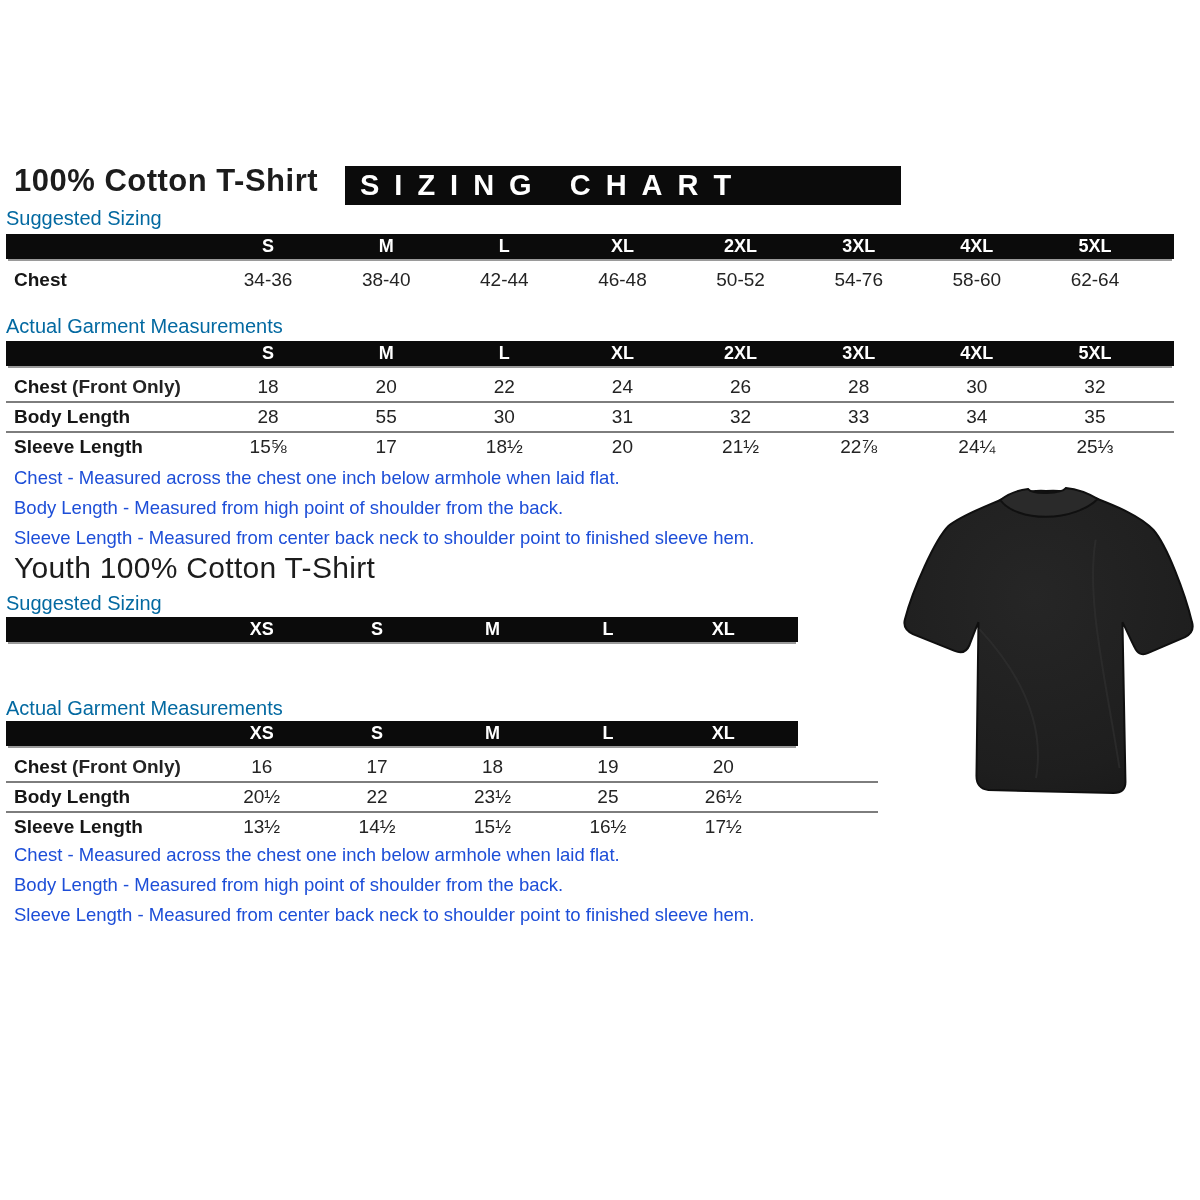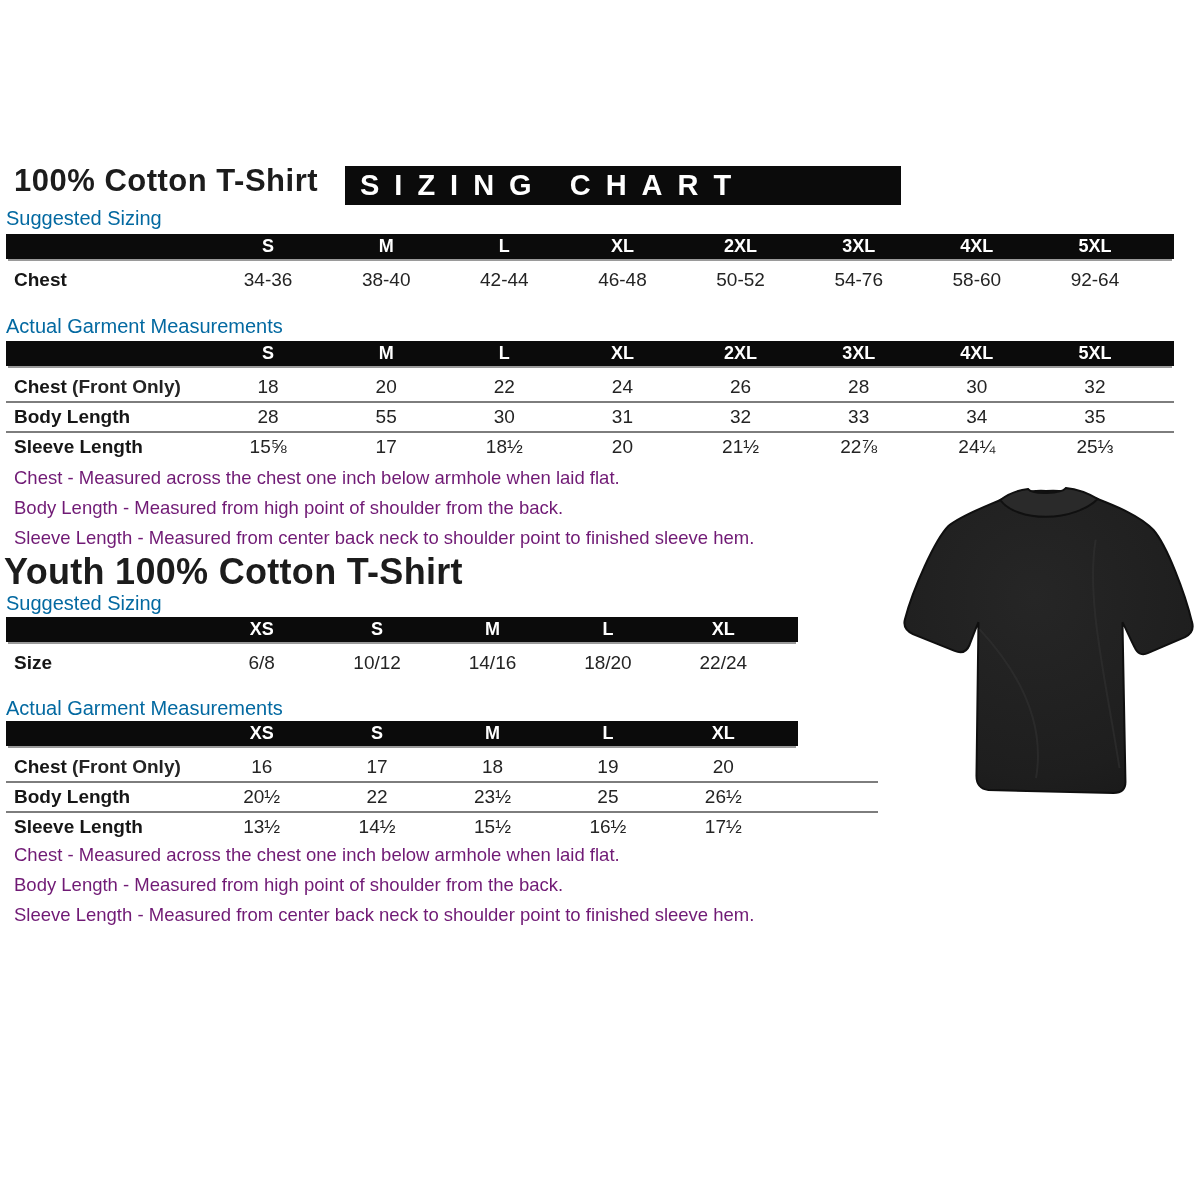--- a/index.html
+++ b/index.html
@@ -3,21 +3,21 @@
 <meta charset="utf-8">
 <style>
   html,body{margin:0;padding:0}
   body{
     width:1200px;height:1200px;background:#ffffff;position:relative;
     font-family:"Liberation Sans",sans-serif;color:#1c1c1c;overflow:hidden;
   }
   .abs{position:absolute}
 
   #page-title{left:14px;top:163px;font-size:31px;font-weight:700;letter-spacing:.5px}
-  #youth-title{left:4px;top:551px;font-size:36px;font-weight:700;letter-spacing:.3px}
+  #youth-title{left:14px;top:551px;font-size:30px;font-weight:400;letter-spacing:.3px}
 
   #banner{
     left:345px;top:166px;width:556px;height:39px;background:#0b0b0b;color:#ffffff;
     display:flex;align-items:center;justify-content:flex-start;
     font-weight:700;font-size:29px;letter-spacing:15px;padding-left:15px;box-sizing:border-box;
   }
 
   .sec-label{font-size:20px;color:#0369a1}
   #adult-sug-label{left:6px;top:207px}
   #adult-act-label{left:6px;top:315px}
@@ -45,21 +45,21 @@
   .t-row .lbl b{font-weight:700;color:#161616}
   .t-row .sfx{font-weight:700}
   .lbl{padding-left:8px}
   .tbl-adult .lbl{flex:0 0 195px;width:195px}
   .tbl-youth .lbl{flex:0 0 190px;width:190px}
   .t-row.lined::after{
     content:"";position:absolute;left:0;bottom:-1px;height:2px;background:#7d7d7d;width:100%;
   }
   .tbl-youth .t-row.lined::after{width:872px}
 
-  .notes .note{font-size:18.5px;line-height:30px;color:#701a75;white-space:nowrap}
+  .notes .note{font-size:18.5px;line-height:30px;color:#1d4ed8;white-space:nowrap}
   #adult-notes{left:14px;top:463px}
   #youth-notes{left:14px;top:840px}
 
   #tee{left:897px;top:480px;width:298px;height:328px}
 </style>
 </head>
 <body>
 
 <div class="abs" id="page-title">100% Cotton T-Shirt</div>
 
@@ -82,21 +82,21 @@
     </div>
     <div class="t-row">
       <span class="lbl"><b>Chest</b></span>
       <span class="cell">34-36</span>
       <span class="cell">38-40</span>
       <span class="cell">42-44</span>
       <span class="cell">46-48</span>
       <span class="cell">50-52</span>
       <span class="cell">54-76</span>
       <span class="cell">58-60</span>
-      <span class="cell">92-64</span>
+      <span class="cell">62-64</span>
     </div>
   </div>
 
 <div class="abs sec-label" id="adult-act-label">Actual Garment Measurements</div>
 <div class="abs tbl-adult" id="adult-actual">
     <div class="t-bar">
       <span class="lbl"></span>
       <span class="cell hcell">S</span>
       <span class="cell hcell">M</span>
       <span class="cell hcell">L</span>
@@ -151,28 +151,20 @@
 
 <div class="abs sec-label" id="youth-sug-label">Suggested Sizing</div>
 <div class="abs tbl-youth" id="youth-suggested">
     <div class="t-bar">
       <span class="lbl"></span>
       <span class="cell hcell">XS</span>
       <span class="cell hcell">S</span>
       <span class="cell hcell">M</span>
       <span class="cell hcell">L</span>
       <span class="cell hcell">XL</span>
-    </div>
-    <div class="t-row">
-      <span class="lbl"><b>Size</b></span>
-      <span class="cell">6/8</span>
-      <span class="cell">10/12</span>
-      <span class="cell">14/16</span>
-      <span class="cell">18/20</span>
-      <span class="cell">22/24</span>
     </div>
   </div>
 
 <div class="abs sec-label" id="youth-act-label">Actual Garment Measurements</div>
 <div class="abs tbl-youth" id="youth-actual">
     <div class="t-bar">
       <span class="lbl"></span>
       <span class="cell hcell">XS</span>
       <span class="cell hcell">S</span>
       <span class="cell hcell">M</span>

